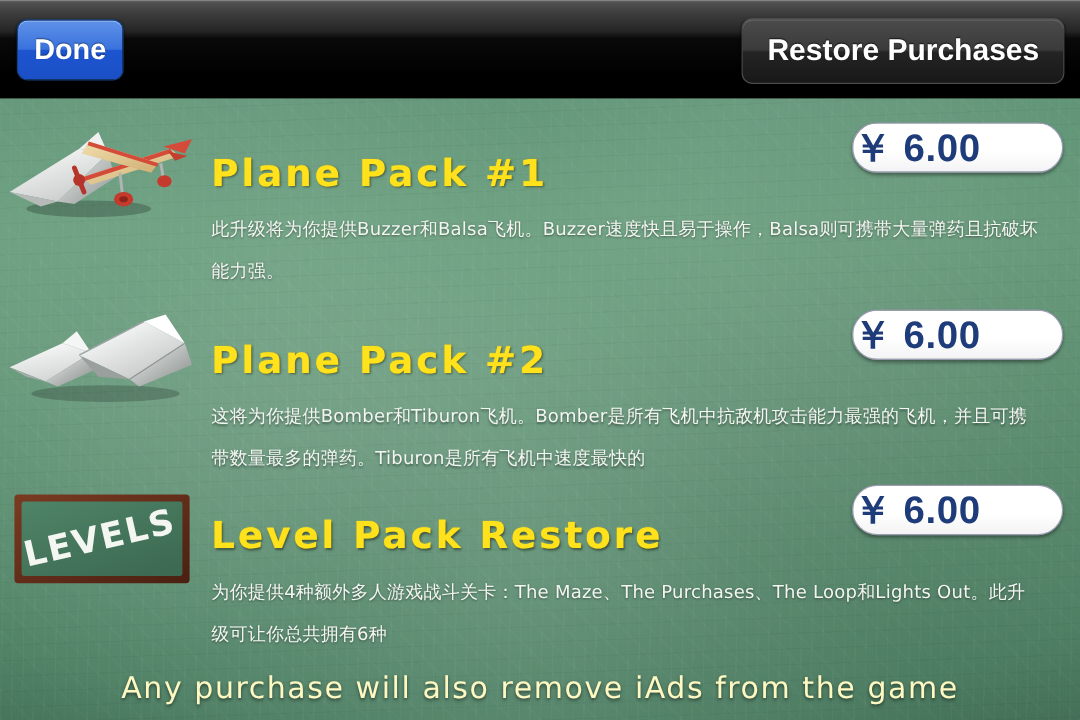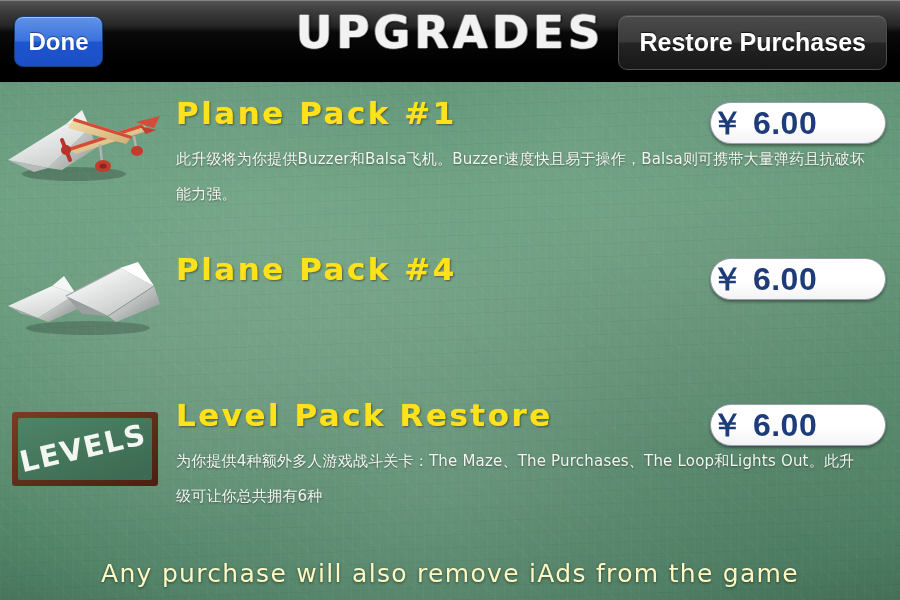--- a/index.html
+++ b/index.html
@@ -147,20 +147,21 @@
 
   .item-title {
     font-family:"DejaVu Sans", sans-serif;
     font-size:31px;
     font-weight:700;
     letter-spacing:2.5px;
     color:#ffe21c;
     text-shadow:1px 1px 2px rgba(0,0,0,.45), 0 0 1px rgba(255,226,28,.9);
     white-space:nowrap;
     line-height:34px;
+    margin-top:32px;
   }
 
   .item-desc {
     margin-top:12px;
     width:690px;
     font-family:"DejaVu Sans", sans-serif;
     font-size:15px;
     line-height:35px;
     color:#f4f6f2;
     text-shadow:0 1px 2px rgba(0,0,0,.42);
@@ -207,21 +208,20 @@
 </head>
 <body>
 
 <div id="app">
 
   <div class="board"></div>
 
   <div class="navbar">
     <div class="btn-done">Done</div>
 
-    <div class="nav-title">UPGRADES</div>
 
     <div class="btn-restore">Restore Purchases</div>
   </div>
 
   <div class="row" style="top:96px; height:140px;">
     <div class="row-icon">
       <svg class="icon-svg" viewBox="0 0 168 96" xmlns="http://www.w3.org/2000/svg">
         <defs>
           <linearGradient id="pw1" x1="0" y1="0" x2="0.6" y2="1">
             <stop offset="0" stop-color="#ffffff"></stop>
@@ -299,21 +299,22 @@
         <polygon points="62,44 116,16 150,34 104,64" fill="url(#q3)"></polygon>
         <polygon points="104,64 150,34 156,52 112,70" fill="url(#q2)"></polygon>
         <polygon points="116,16 150,34 134,10" fill="#ffffff"></polygon>
         <polygon points="62,44 104,64 78,62" fill="#9aa09e"></polygon>
         <path d="M62,44 L116,16" stroke="#9ea4a2" stroke-width="1.2" fill="none"></path>
         <path d="M104,64 L150,34" stroke="#8f9593" stroke-width="1" fill="none"></path>
       </svg>
     </div>
 
     <div class="row-body" style="top:0; height:142px;">
-      <div class="item-title">Plane Pack #4</div>
+      <div class="item-title">Plane Pack #2</div>
+      <div class="item-desc">这将为你提供Bomber和Tiburon飞机。Bomber是所有飞机中抗敌机攻击能力最强的飞机，并且可携带数量最多的弹药。Tiburon是所有飞机中速度最快的</div>
     </div>
 
     <div class="price" style="top:6px;">￥ 6.00</div>
   </div>
 
   <div class="row" style="top:398px; height:150px;">
     <div class="row-icon" style="top:4px;">
       <svg class="icon-svg" viewBox="0 0 168 96" xmlns="http://www.w3.org/2000/svg">
         <defs>
           <linearGradient id="frm" x1="0" y1="0" x2="1" y2="1">

